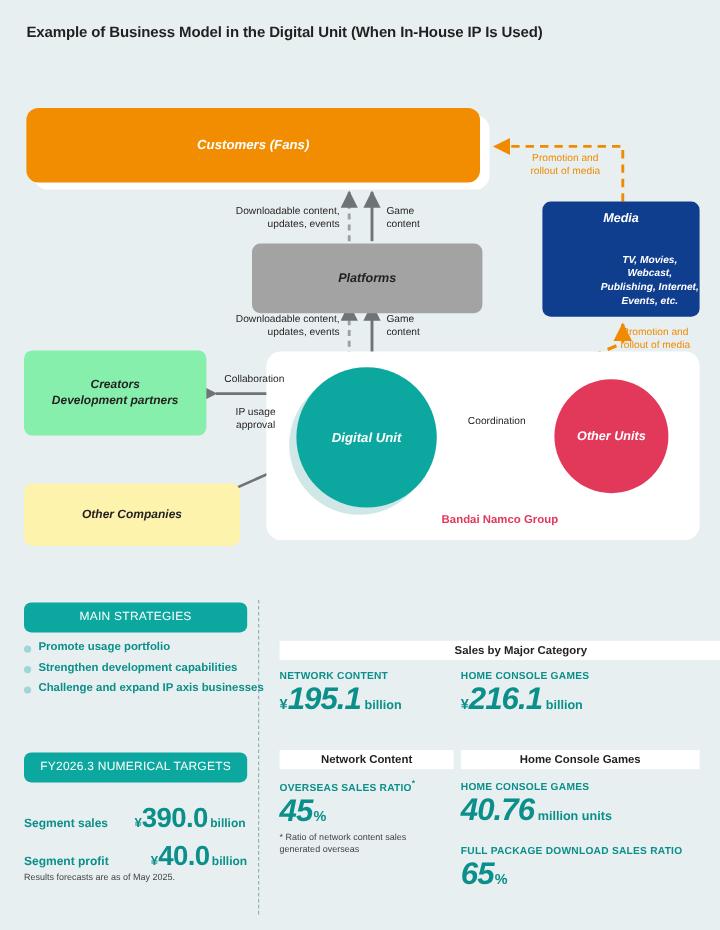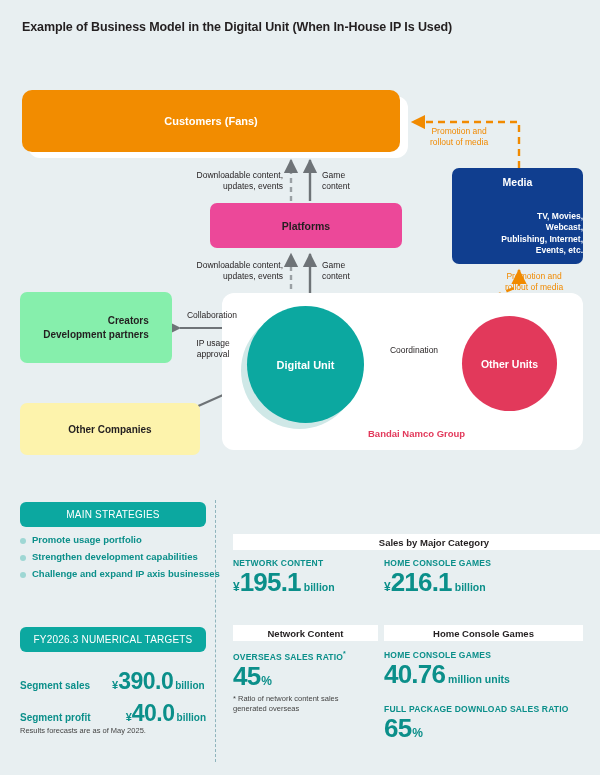--- a/index.html
+++ b/index.html
@@ -47,21 +47,22 @@
     height: 400px;
   }
 
   .node {
     position: absolute;
     box-sizing: border-box;
     display: flex;
     flex-direction: column;
     align-items: center;
     justify-content: center;
-    text-align: right;
+    text-align: center;
+    font-style: italic;
   }
 
   .white-panel {
     position: absolute;
     background: #ffffff;
     border-radius: 12px;
   }
 
   .box-customers {
     left: 22px; top: 20px;
@@ -91,22 +92,22 @@
   }
   .box-media .sub {
     font-size: 8.5px;
     line-height: 1.35;
     font-weight: bold;
     padding-left: 48px;
   }
 
   .box-platforms {
     left: 210px; top: 133px;
-    width: 192px; height: 45px;
-    background: #ec4899;
+    width: 192px; height: 58px;
+    background: #a3a3a3;
     border-radius: 7px;
     font-weight: bold;
     font-size: 10.5px;
     color: #231f20;
   }
 
   .box-creators {
     left: 20px; top: 222px;
     width: 152px; height: 71px;
     background: #86efac;
@@ -173,21 +174,21 @@
   .arrow-label {
     position: absolute;
     font-size: 8.5px;
     line-height: 1.3;
     color: #231f20;
     z-index: 4;
     white-space: nowrap;
   }
   .arrow-label.right { text-align: right; }
   .arrow-label.center { text-align: center; }
-  .arrow-label.orange { color: #f18a00; }
+  .arrow-label.orange { color: #f18a00; margin-left: 12px; }
 
   
   .bottom {
     position: absolute;
     left: 0;
     top: 488px;
     width: 600px;
     height: 287px;
   }
   .vdivider {
@@ -307,20 +308,21 @@
     font-size: 12px;
     font-weight: bold;
     color: #0b8f8a;
   }
   .stat-num {
     font-size: 26px;
     font-weight: bold;
     color: #0b8f8a;
     letter-spacing: -0.8px;
     line-height: 1;
+    font-style: italic;
   }
   .stat-unit {
     font-size: 10.5px;
     font-weight: bold;
     color: #0b8f8a;
     margin-left: 3px;
   }
   .stat-pct {
     font-size: 12px;
     font-weight: bold;

